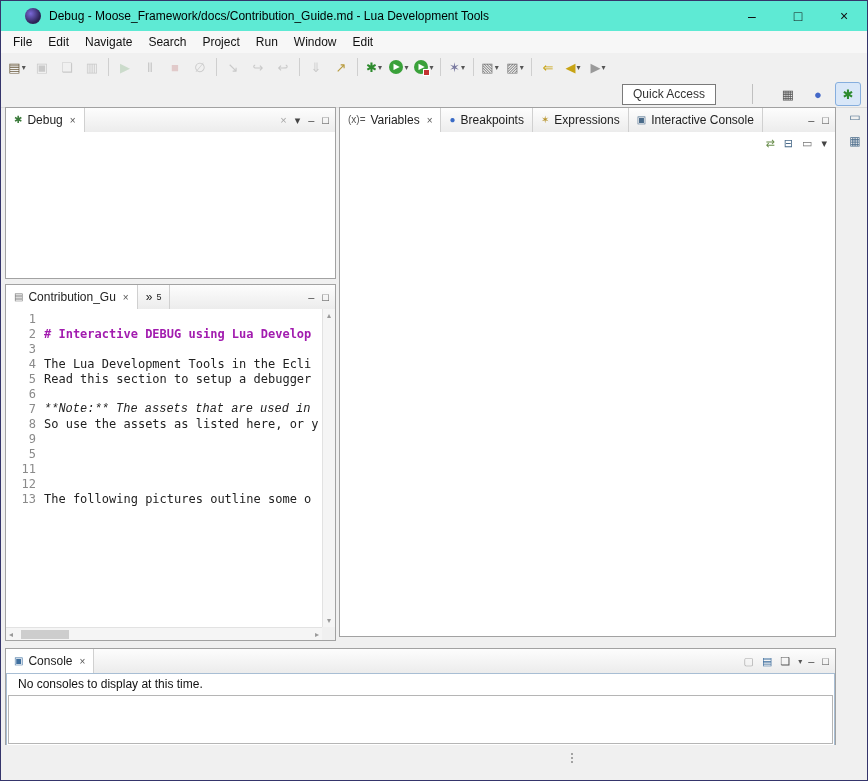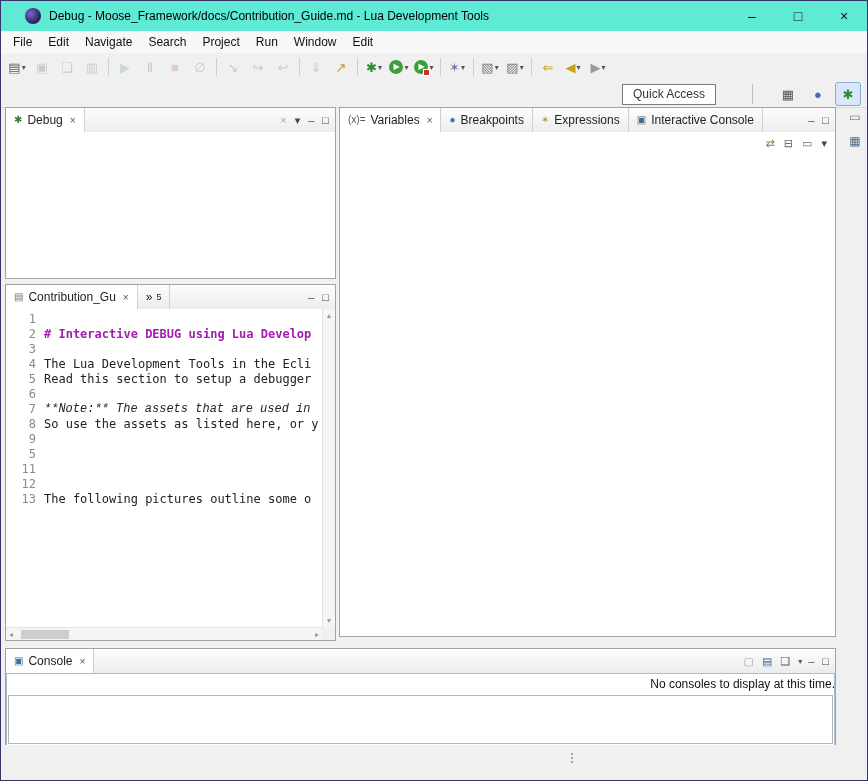--- a/index.html
+++ b/index.html
@@ -87,21 +87,21 @@
   .hscroll{position:absolute;left:0;right:13px;bottom:0;height:13px;background:#f5f5f5;
            border-top:1px solid #e2e2e2;display:flex;align-items:center;color:#999;font-size:8px;
            box-sizing:border-box;}
   .h-thumb{height:9px;width:48px;background:#cdcdcd;margin-left:8px;}
   .h-spacer{flex:1;}
   .scroll-corner{position:absolute;right:0;bottom:0;width:13px;height:13px;background:#f0f0f0;}
 
   
   .console-body{position:absolute;left:0;right:0;top:24px;bottom:0;background:#fff;
                 box-shadow:inset 0 0 0 1px #a8bed4;}
-  .console-msg{padding:4px 0 2px;font-size:12px;color:#111;text-align:right;}
+  .console-msg{padding:4px 12px 2px;font-size:12px;color:#111;}
   .console-inner{position:absolute;left:2px;right:2px;top:22px;bottom:2px;border:1px solid #b5b5b5;}
 
   
   .statusbar{position:absolute;left:0;right:0;bottom:0;height:35px;background:#f0f0f0;}
   .drag-dots{position:absolute;left:570px;top:6px;}
   .dot{width:2px;height:2px;background:#8a8a8a;border-radius:50%;margin:2px auto;}
 </style>
 </head>
 <body>
 

